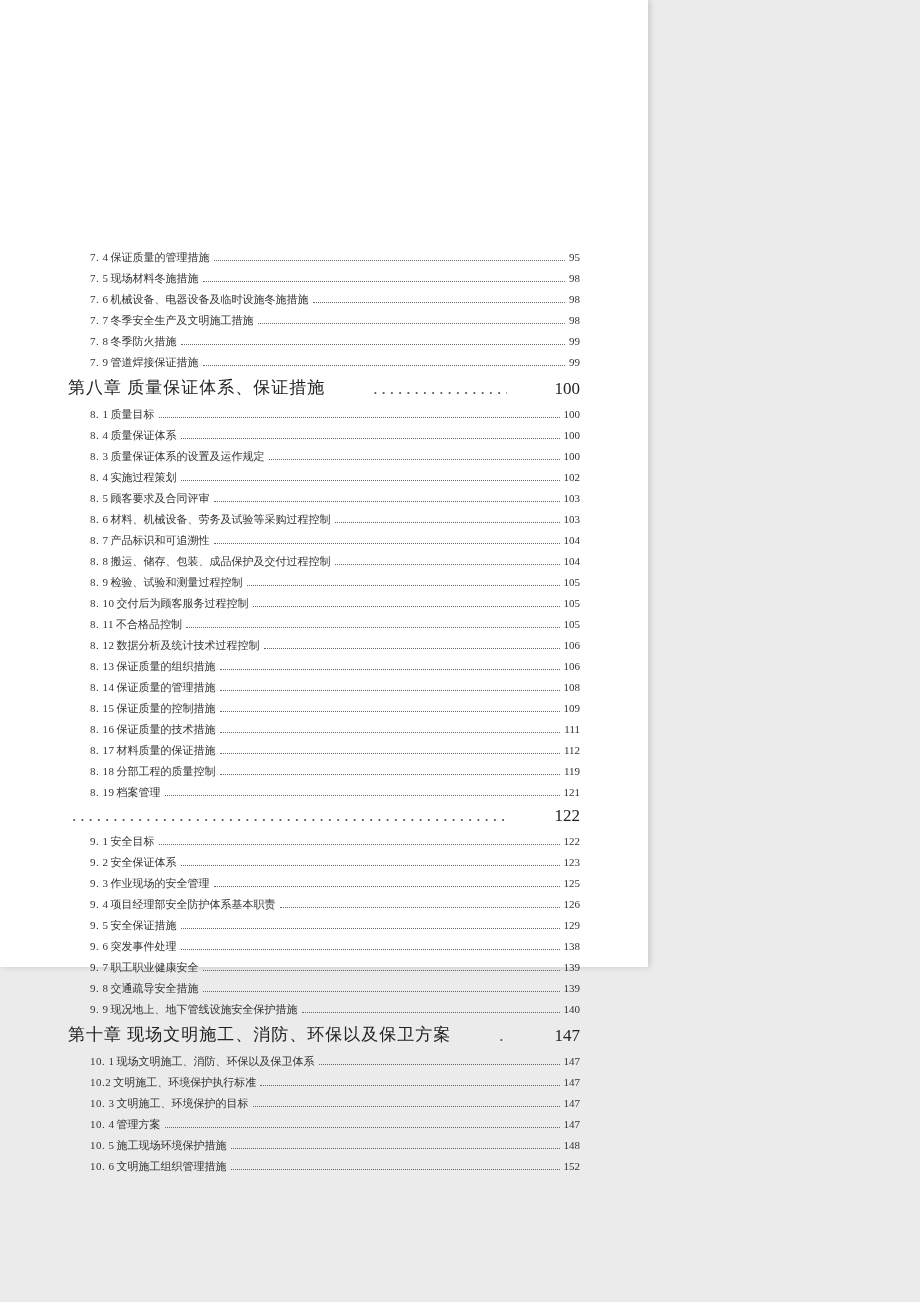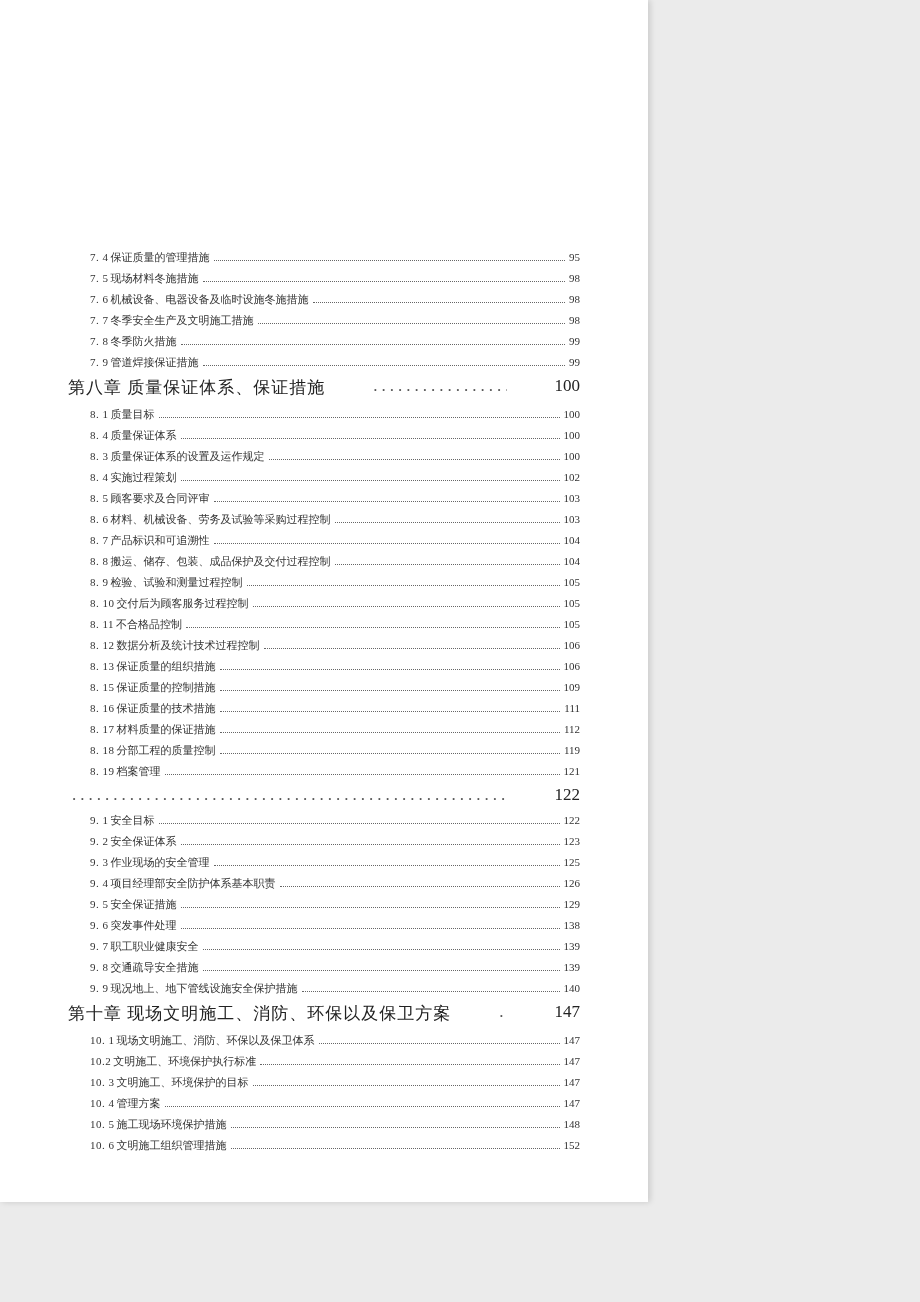--- a/index.html
+++ b/index.html
@@ -1,21 +1,21 @@
 <!DOCTYPE html>
 <html><head>
 <meta charset="utf-8">
 <style>
   * { margin: 0; padding: 0; box-sizing: border-box; }
   html, body { width: 920px; height: 1302px; background: #ebebeb; font-family: "SimSun", "宋体", serif; }
   .page {
     position: absolute;
     left: 0; top: 0;
     width: 648px;
-    height: 1202px;
+    height: 967px;
     background: #ffffff;
     box-shadow: 2px 0 6px rgba(0,0,0,0.15);
     padding: 250px 68px 0 68px;
   }
   .toc-sub {
     display: flex;
     align-items: baseline;
     font-size: 11px;
     color: #333;
     margin-left: 22px;
@@ -26,21 +26,21 @@
   .toc-sub .label { margin-left: 2px; }
   .toc-sub .leader {
     flex: 1 1 auto;
     border-bottom: 1px dotted #666;
     margin: 0 2px 2px 4px;
     min-width: 8px;
   }
   .toc-sub .page-no { margin-left: 2px; }
   .toc-chap {
     display: flex;
-    align-items: flex-start;
+    align-items: flex-end;
     font-size: 17px;
     color: #222;
     margin: 6px 0 8px 0;
     white-space: nowrap;
     gap: 44px;
   }
   .toc-chap .chap-title { letter-spacing: 1px; }
   .toc-chap .leader-wide {
     flex: 1 1 auto;
     overflow: hidden;
@@ -168,20 +168,26 @@
         <span class="leader"></span>
         <span class="page-no">106</span>
       </div>
       <div class="toc-sub">
         <span class="num">8. 13</span>
         <span class="label"> 保证质量的组织措施 </span>
         <span class="leader"></span>
         <span class="page-no">106</span>
       </div>
       <div class="toc-sub">
+        <span class="num">8. 14</span>
+        <span class="label"> 保证质量的管理措施 </span>
+        <span class="leader"></span>
+        <span class="page-no">108</span>
+      </div>
+      <div class="toc-sub">
         <span class="num">8. 15</span>
         <span class="label"> 保证质量的控制措施 </span>
         <span class="leader"></span>
         <span class="page-no">109</span>
       </div>
       <div class="toc-sub">
         <span class="num">8. 16</span>
         <span class="label"> 保证质量的技术措施 </span>
         <span class="leader"></span>
         <span class="page-no">111</span>

